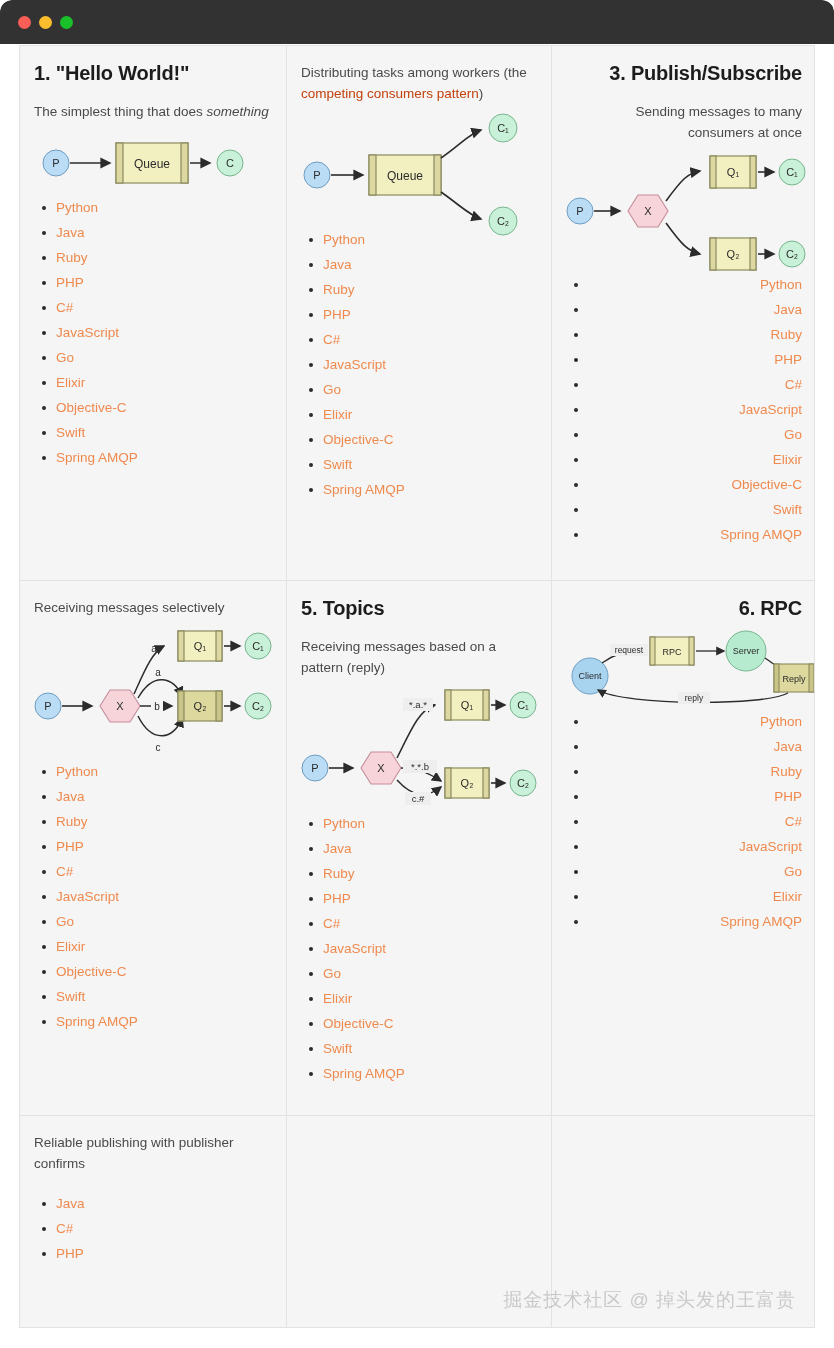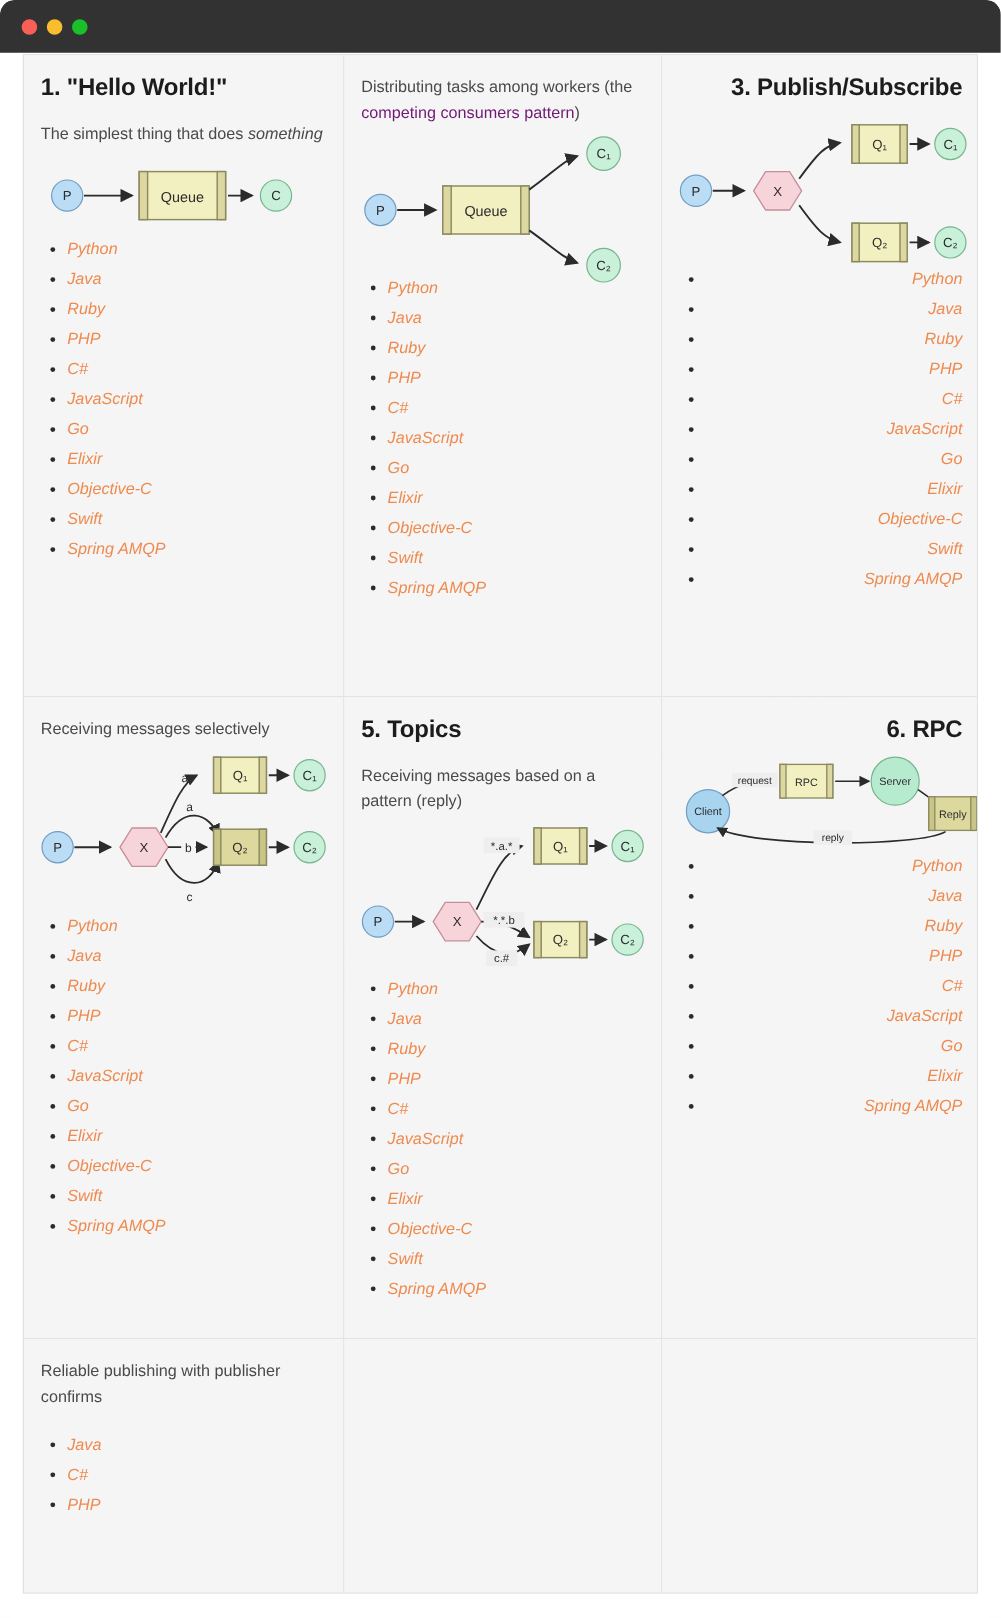--- a/index.html
+++ b/index.html
@@ -67,24 +67,24 @@
     margin-bottom: 16px;
     white-space: nowrap;
   }
   .card-desc {
     font-size: 13.5px;
     line-height: 21px;
     color: #4a4a4a;
     margin-bottom: 6px;
   }
   .card-desc em { font-style: italic; margin-top: 29px; }
-  .lnk { color: #701a75; }
+  .lnk { color: #c2410c; }
 
   .diagram { margin: 10px 0 4px 0; }
-  .lang-list { list-style: none; margin-top: 6px; font-style: italic; }
+  .lang-list { list-style: none; margin-top: 6px; }
   .lang-list li {
     position: relative;
     font-size: 13.5px;
     line-height: 16px;
     color: #ef8a4e;
     padding-left: 22px;
     margin-bottom: 9px;
   }
   .lang-list li::before {
     content: "";
@@ -216,20 +216,21 @@
           <li>Go</li>
           <li>Elixir</li>
           <li>Objective-C</li>
           <li>Swift</li>
           <li>Spring AMQP</li>
         </ul>
       </div>
 
       <div class="cell last-col">
         <div class="card-title">3. Publish/Subscribe</div>
+        <div class="card-desc">Sending messages to many consumers at once</div>
 
         <div class="diagram">
           <svg width="240" height="118" viewBox="0 0 240 118">
             <defs>
               <marker id="ar3" markerWidth="7" markerHeight="7" refX="6" refY="3.5" orient="auto">
                 <polygon points="0 0, 7 3.5, 0 7" fill="#2b2b2b"></polygon>
               </marker>
             </defs>
             <circle cx="14" cy="58" r="13" fill="#bbdcf5" stroke="#6f9ec2" stroke-width="1"></circle>
             <text x="14" y="62" font-size="11" text-anchor="middle" fill="#2b2b2b" font-family="Liberation Sans, sans-serif">P</text>
@@ -456,14 +457,15 @@
           <li>C#</li>
           <li>PHP</li>
         </ul>
       </div>
 
       <div class="cell empty"></div>
       <div class="cell empty last-col"></div>
 
     </div>
 
+    <div id="wm-bottom">掘金技术社区 @ 掉头发的王富贵</div>
   </div>
 </div>
 
 </body></html>

